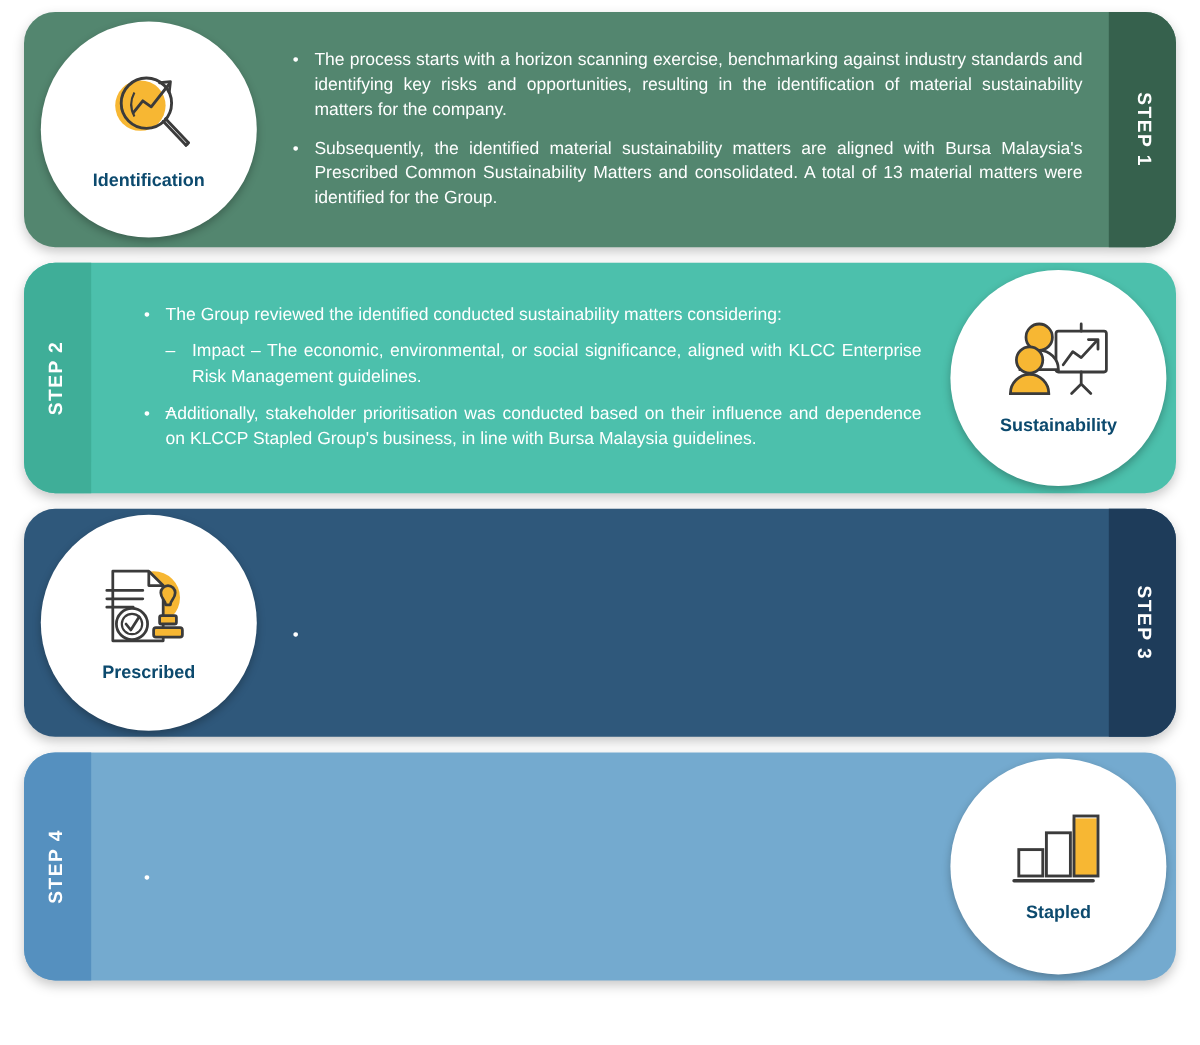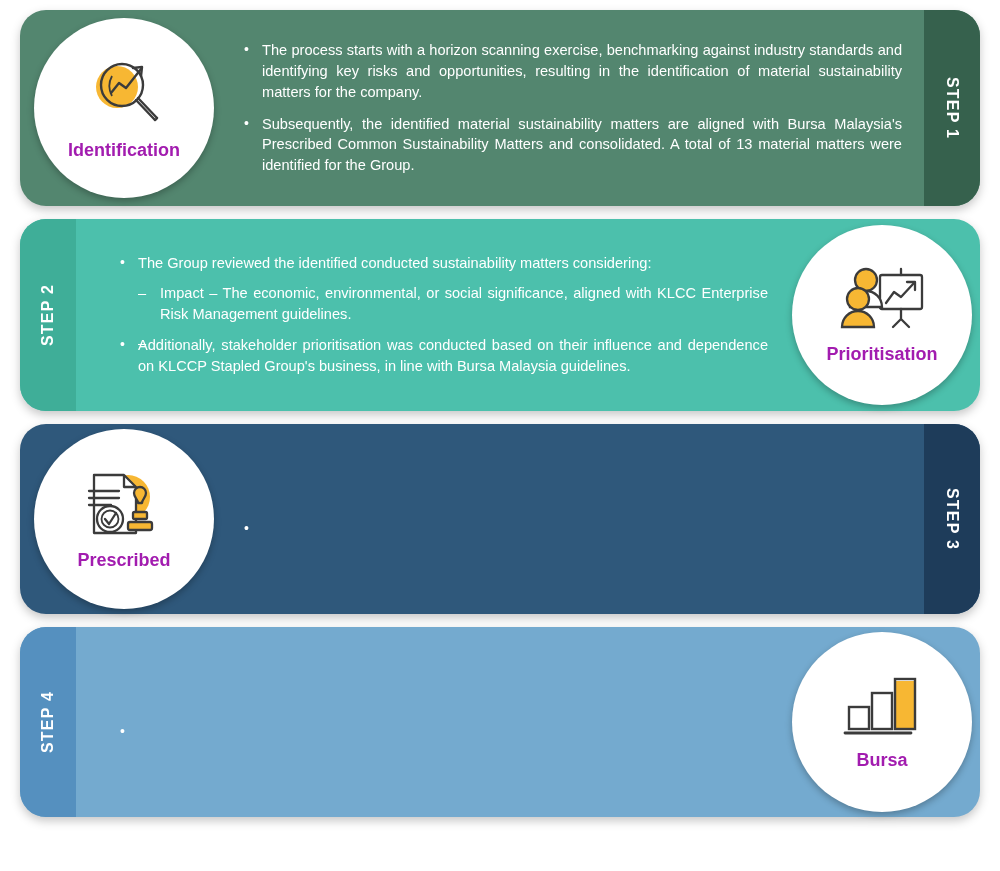--- a/index.html
+++ b/index.html
@@ -64,22 +64,22 @@
     flex-direction: column;
     align-items: center;
     justify-content: center;
     box-shadow: 0 3px 7px rgba(0,0,0,0.27);
     z-index: 4;
   }
   .badge-icon { display: block; }
   .badge-label {
     margin-top: 2px;
     font-weight: bold;
-    color: #a21caf;
-    font-size: 18px;
+    color: #0c4a6e;
+    font-size: 15px;
     text-align: center;
     line-height: 1.1;
   }
 
   
   .content {
     color: #ffffff;
     font-size: 14.6px;
     line-height: 1.42;
     text-align: justify;
@@ -217,21 +217,21 @@
           <polyline points="50,38 58,27 65,32 78,18" fill="none" stroke="#3B3B3B" stroke-width="2.3" stroke-linejoin="round" stroke-linecap="round"></polyline>
           <polyline points="71,17 79,17 79,25" fill="none" stroke="#3B3B3B" stroke-width="2.3" stroke-linejoin="round" stroke-linecap="round"></polyline>
           <path d="M65 4 L65 10" stroke="#3B3B3B" stroke-width="2.3" stroke-linecap="round"></path>
           <path d="M65 44 L65 54 M57 62 L65 54 L73 62" fill="none" stroke="#3B3B3B" stroke-width="2.3" stroke-linecap="round" stroke-linejoin="round"></path>
           <circle cx="30" cy="15" r="11" fill="#F7B733" stroke="#3B3B3B" stroke-width="2.3"></circle>
           <path d="M14 42 a16 16 0 0 1 32 0 z" fill="#ffffff" stroke="#3B3B3B" stroke-width="2.3"></path>
           <circle cx="22" cy="34" r="11" fill="#F7B733" stroke="#3B3B3B" stroke-width="2.3"></circle>
           <path d="M6 62 a16 16 0 0 1 32 0 z" fill="#F7B733" stroke="#3B3B3B" stroke-width="2.3"></path>
         </svg>
       </span>
-      <span class="badge-label">Prioritisation</span>
+      <span class="badge-label">Sustainability</span>
     </div>
   </div>
 
   <div class="panel" id="panel3">
     <div class="panel-body">
 
       <div class="content">
         <ul class="bullets">
           <li>
             <span class="marker">•</span>
@@ -282,17 +282,17 @@
     <div class="badge">
       <span class="badge-icon">
         <svg width="86" height="72" viewBox="0 0 86 72">
           <rect x="55" y="8" width="20" height="48" fill="#F7B733"></rect>
           <rect x="10" y="34" width="20" height="22" fill="#ffffff" stroke="#3B3B3B" stroke-width="2.4"></rect>
           <rect x="33" y="20" width="20" height="36" fill="#ffffff" stroke="#3B3B3B" stroke-width="2.4"></rect>
           <rect x="56" y="6" width="20" height="50" fill="none" stroke="#3B3B3B" stroke-width="2.4"></rect>
           <path d="M6 60 h66" stroke="#3B3B3B" stroke-width="2.8" stroke-linecap="round"></path>
         </svg>
       </span>
-      <span class="badge-label">Bursa</span>
+      <span class="badge-label">Stapled</span>
     </div>
   </div>
 
 </div>
 
 </body></html>

